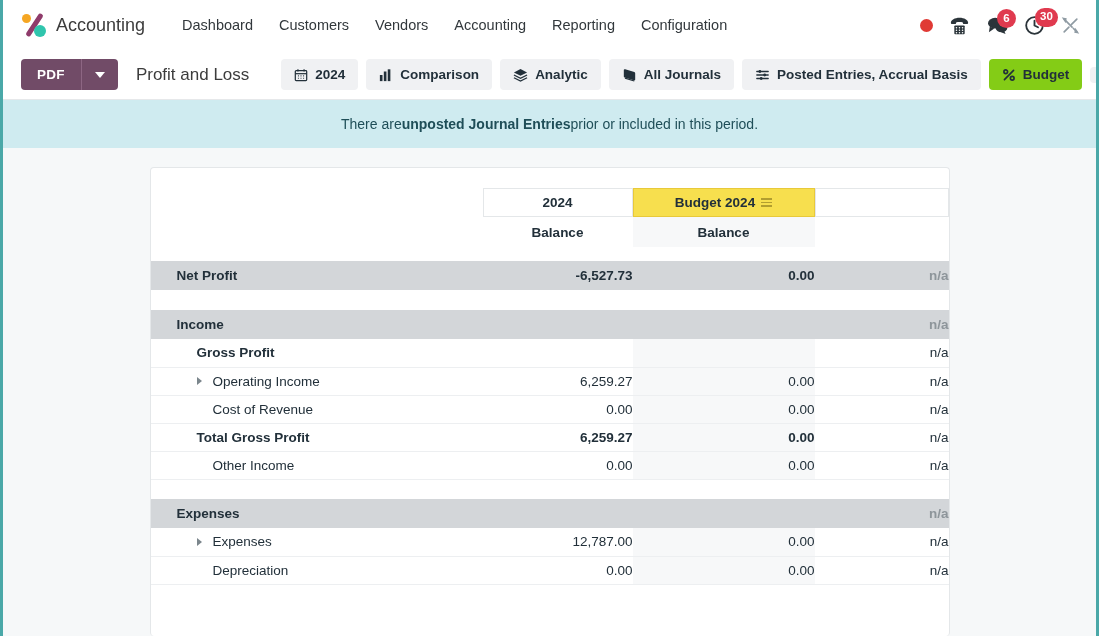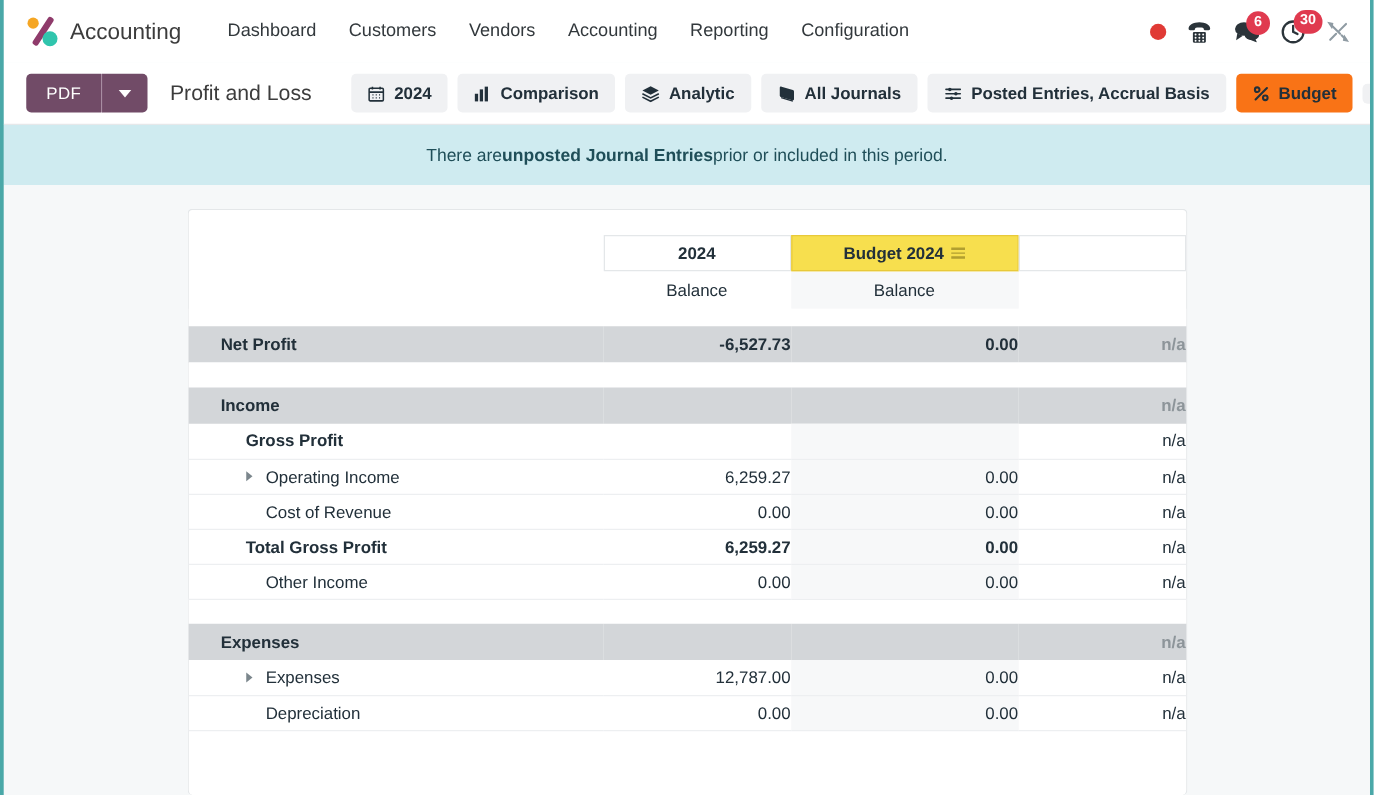--- a/index.html
+++ b/index.html
@@ -113,21 +113,21 @@
     padding: 0 14px 0 18px;
     border-bottom: 1px solid #e6e8ea;
     position: relative;
     z-index: 4;
   }
   .pdf-group { display: flex; align-items: stretch; }
   .btn-pdf {
     background: #714b67;
     color: #ffffff;
     font-size: 13.5px;
-    font-weight: normal;
+    font-weight: bold;
     border: none;
     border-radius: 4px 0 0 4px;
     padding: 8px 16px;
     cursor: pointer;
     letter-spacing: .3px;
   }
   .btn-pdf-caret {
     background: #714b67;
     color: #ffffff;
     border: none;
@@ -162,21 +162,21 @@
     padding: 8px 13px;
     font-size: 13.5px;
     color: #22303a;
     font-weight: bold;
     display: flex;
     align-items: center;
     gap: 7px;
     cursor: pointer;
     white-space: nowrap;
   }
-  .filter-btn.active { background: #f97316; align-items: flex-end; }
+  .filter-btn.active { background: #84cc16; align-items: flex-end; }
   .filter-btn .fi { display: flex; align-items: center; color: #22303a; }
 
   
   .alert-banner {
     background: #cfebf0;
     color: #1f4e58;
     height: 48px;
     display: flex;
     align-items: center;
     justify-content: center;
@@ -234,21 +234,21 @@
   .burger {
     display: inline-flex; flex-direction: column; gap: 2px;
     opacity: .55;
   }
   .burger i { display:block; width: 11px; height: 1.5px; background: #7a6a16; }
 
   tr.hdr-sub th {
     padding: 0;
     height: 30px;
     font-size: 13.5px;
-    font-weight: normal;
+    font-weight: bold;
     color: #22303a;
     text-align: center;
     vertical-align: middle;
   }
   tr.hdr-sub th.sub-shaded { background: #f7f8f9; }
   tr.spacer-row td { height: 14px; background: #ffffff; }
 
   
   tr.data-row td {
     height: 28px;

